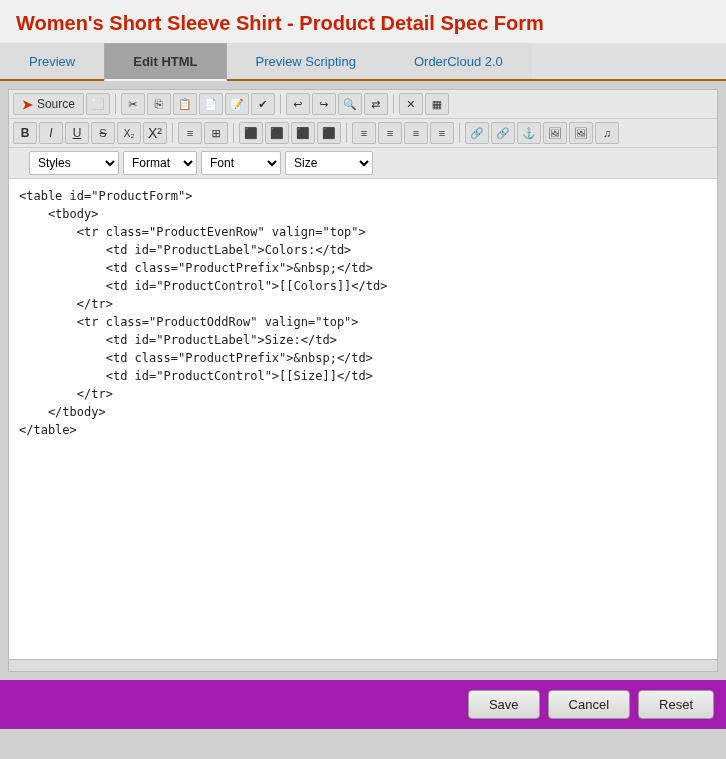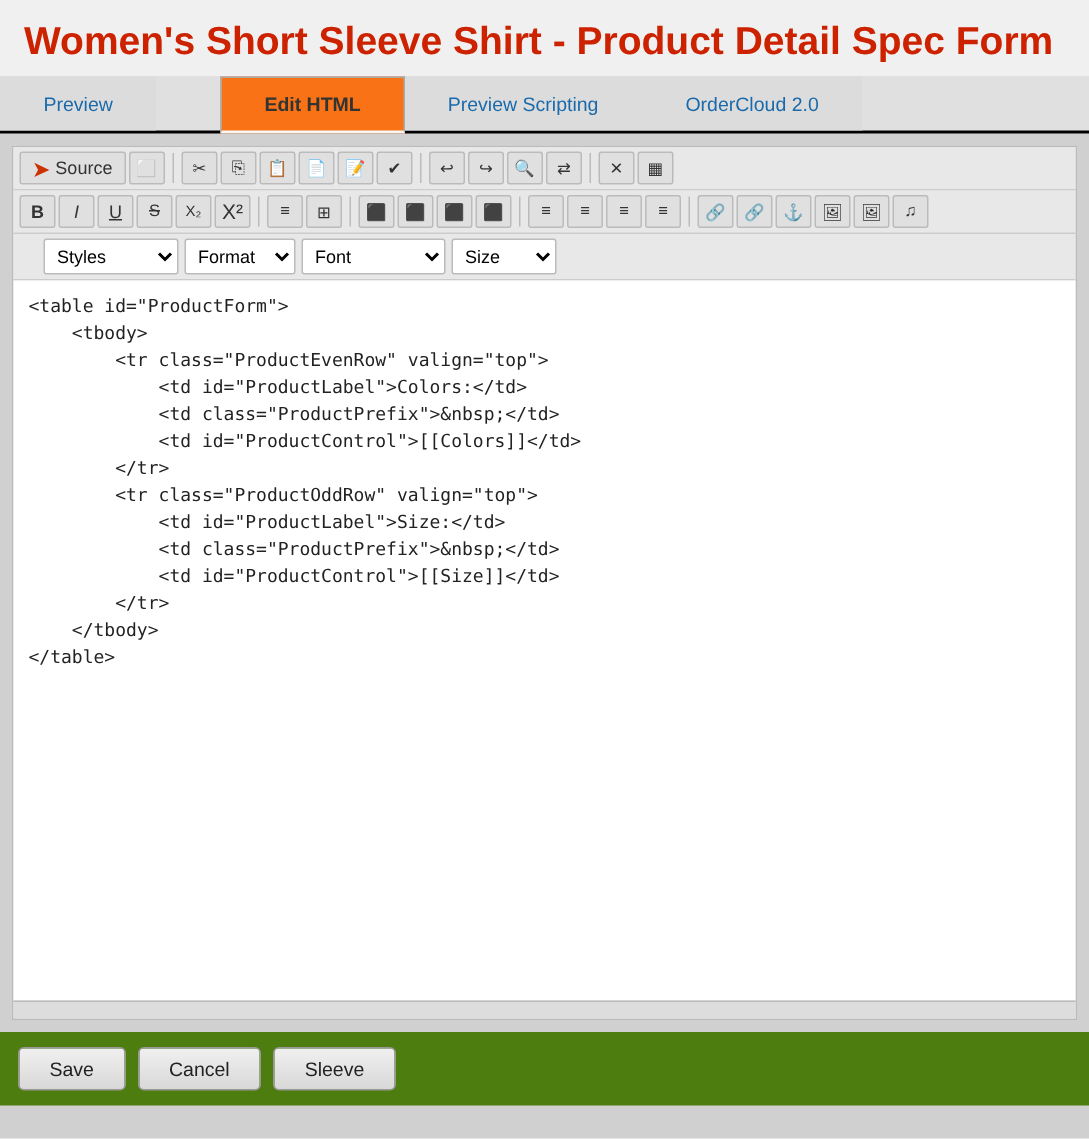--- a/index.html
+++ b/index.html
@@ -4,49 +4,48 @@
   <style>
     * { box-sizing: border-box; margin: 0; padding: 0; }
     body {
       font-family: Arial, sans-serif;
       background: #d0d0d0;
       width: 726px;
       min-height: 759px;
     }
     .page-title {
       color: #cc2200;
-      font-size: 26px;
+      font-size: 20px;
       font-weight: bold;
       padding: 12px 20px 8px 16px;
       background: #f0f0f0;
     }
     .tabs-bar {
       display: flex;
       background: #e0e0e0;
-      border-bottom: 2px solid #000000;
+      border-bottom: 2px solid #a16207;
     }
     .tab {
       padding: 10px 28px;
       font-size: 13px;
       color: #1a6aab;
       cursor: pointer;
       border: 1px solid transparent;
       border-bottom: none;
       background: #dcdcdc;
       text-align: center;
       min-width: 100px;
     }
     .tab.active {
-      background: #f97316;
+      background: #a3a3a3;
       border: 1px solid #aaa;
       border-bottom: 2px solid #f5f5f5;
       color: #333;
       font-weight: bold;
       margin-bottom: -2px;
-      margin-left: 43px;
     }
     .editor-container {
       background: #f5f5f5;
       border: 1px solid #bbb;
       margin: 8px;
       padding: 0;
     }
     .toolbar-row {
       display: flex;
       align-items: center;
@@ -106,22 +105,22 @@
       height: 24px;
       font-size: 12px;
       border: 1px solid #bbb;
       border-radius: 2px;
       background: white;
       padding: 0 4px;
       cursor: pointer;
     }
     .styles-select { width: 90px; }
     .format-select-format { width: 74px; }
-    .font-select { width: 96px; }
-    .size-select { width: 70px; }
+    .font-select { width: 80px; }
+    .size-select { width: 88px; }
     .code-area {
       background: white;
       padding: 8px 10px;
       font-family: monospace;
       font-size: 12px;
       color: #222;
       min-height: 480px;
       white-space: pre;
       overflow: auto;
       border: none;
@@ -129,23 +128,24 @@
       width: 100%;
       line-height: 1.5;
     }
     .scrollbar-area {
       height: 12px;
       background: #ddd;
       border-top: 1px solid #bbb;
     }
     .bottom-bar {
       display: flex;
+      justify-content: flex-end;
       padding: 10px 12px;
       gap: 8px;
-      background: #4d7c0f;
+      background: #a21caf;
     }
     .bottom-btn {
       padding: 6px 20px;
       font-size: 13px;
       border: 1px solid #999;
       border-radius: 4px;
       cursor: pointer;
       background: linear-gradient(to bottom, #f0f0f0, #d8d8d8);
       color: #222;
     }
@@ -274,14 +274,14 @@
         &lt;/tr&gt;
     &lt;/tbody&gt;
 &lt;/table&gt;</div>
 
   <div class="scrollbar-area"></div>
 </div>
 
 <div class="bottom-bar">
   <button class="bottom-btn">Save</button>
   <button class="bottom-btn">Cancel</button>
-  <button class="bottom-btn">Sleeve</button>
+  <button class="bottom-btn">Reset</button>
 </div>
 
 </body></html>

